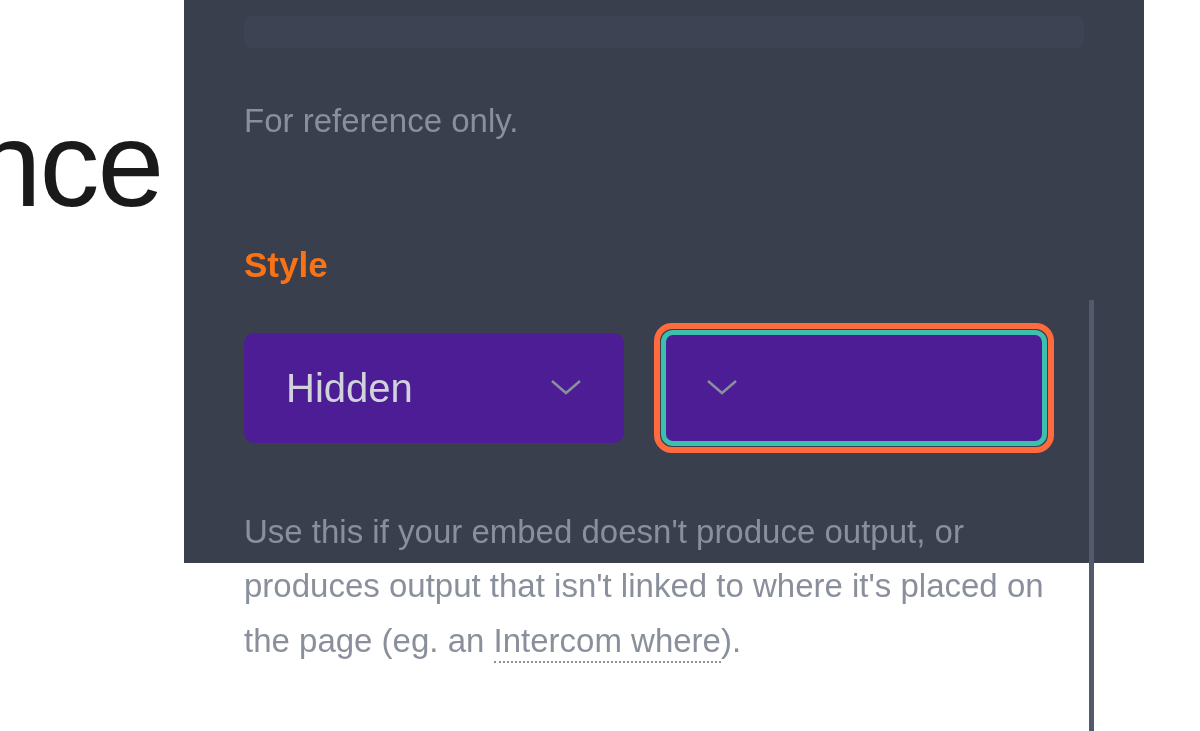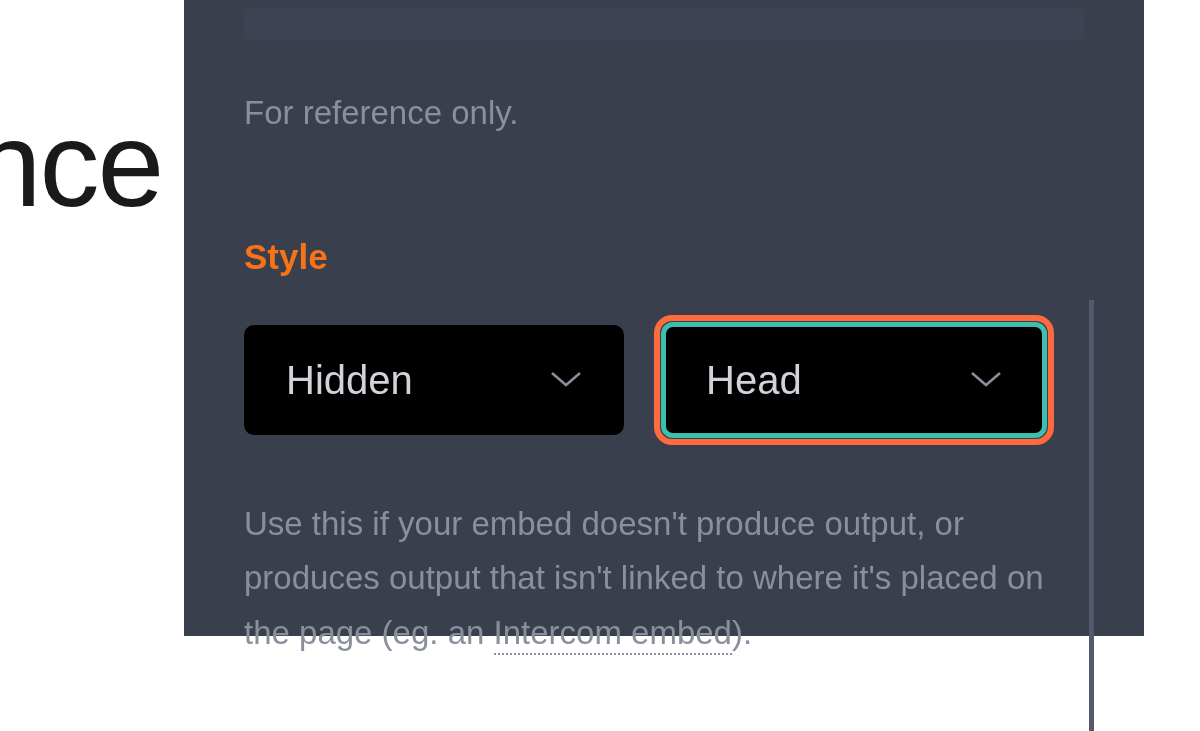--- a/index.html
+++ b/index.html
@@ -26,23 +26,23 @@
       color: #1a1a1a;
       letter-spacing: -2px;
       z-index: 1;
     }
     
     .panel {
       position: absolute;
       left: 184px;
       top: 0;
       width: 960px;
-      height: 636px;
+      height: 563px;
       background: #3a3f4e;
-      padding: 8px 60px;
+      padding: 16px 60px;
       z-index: 2;
     }
     
     .input-placeholder {
       width: 100%;
       height: 32px;
       background: #3e4353;
       border-radius: 6px;
       margin-top: 0;
     }
@@ -64,21 +64,21 @@
     .dropdown-row {
       display: flex;
       gap: 40px;
       margin-top: 48px;
     }
     
     .dropdown {
       display: flex;
       align-items: center;
       justify-content: space-between;
-      background: #000000;
+      background: #4c1d95;
       border-radius: 10px;
       padding: 30px 42px;
       width: 380px;
       height: 110px;
       cursor: pointer;
     }
     
     .dropdown-label {
       color: #d0d3da;
       font-size: 40px;
@@ -167,29 +167,28 @@
       <span class="chevron-icon">
         <svg viewBox="0 0 32 18">
             <polyline points="2,2 16,14 30,2"></polyline>
           </svg>
       </span>
     </div>
 
     <div class="dropdown dropdown-highlighted">
       <div class="highlight-outer"></div>
       <div class="highlight-inner"></div>
-      <span class="dropdown-label">Head</span>
       <span class="chevron-icon">
         <svg viewBox="0 0 32 18">
             <polyline points="2,2 16,14 30,2"></polyline>
           </svg>
       </span>
     </div>
 
   </div>
 
   <div class="description-text">
-    <span>Use this if your embed doesn't produce output, or produces output that isn't linked to where it's placed on the page (eg. an </span><span class="dotted-underline">Intercom embed</span><span>).</span>
+    <span>Use this if your embed doesn't produce output, or produces output that isn't linked to where it's placed on the page (eg. an </span><span class="dotted-underline">Intercom where</span><span>).</span>
   </div>
 
   <div class="side-border"></div>
 
 </div>
 
 </body></html>

